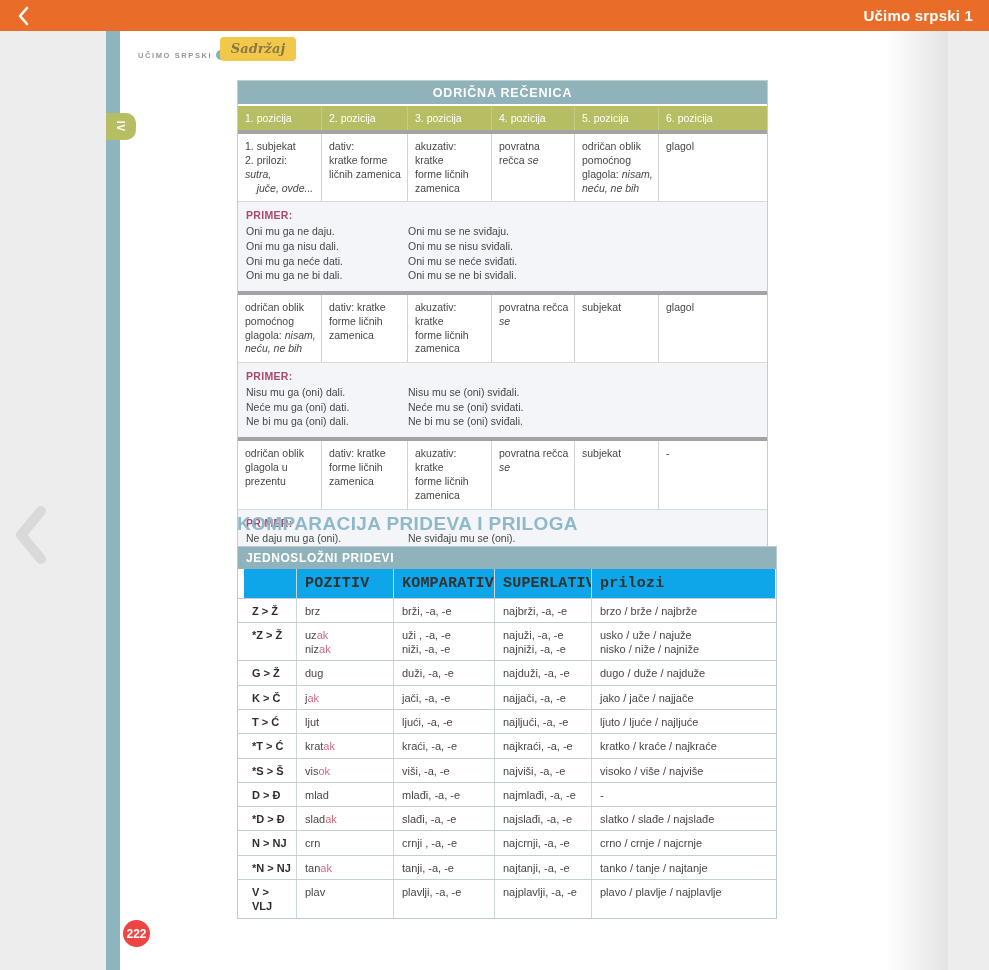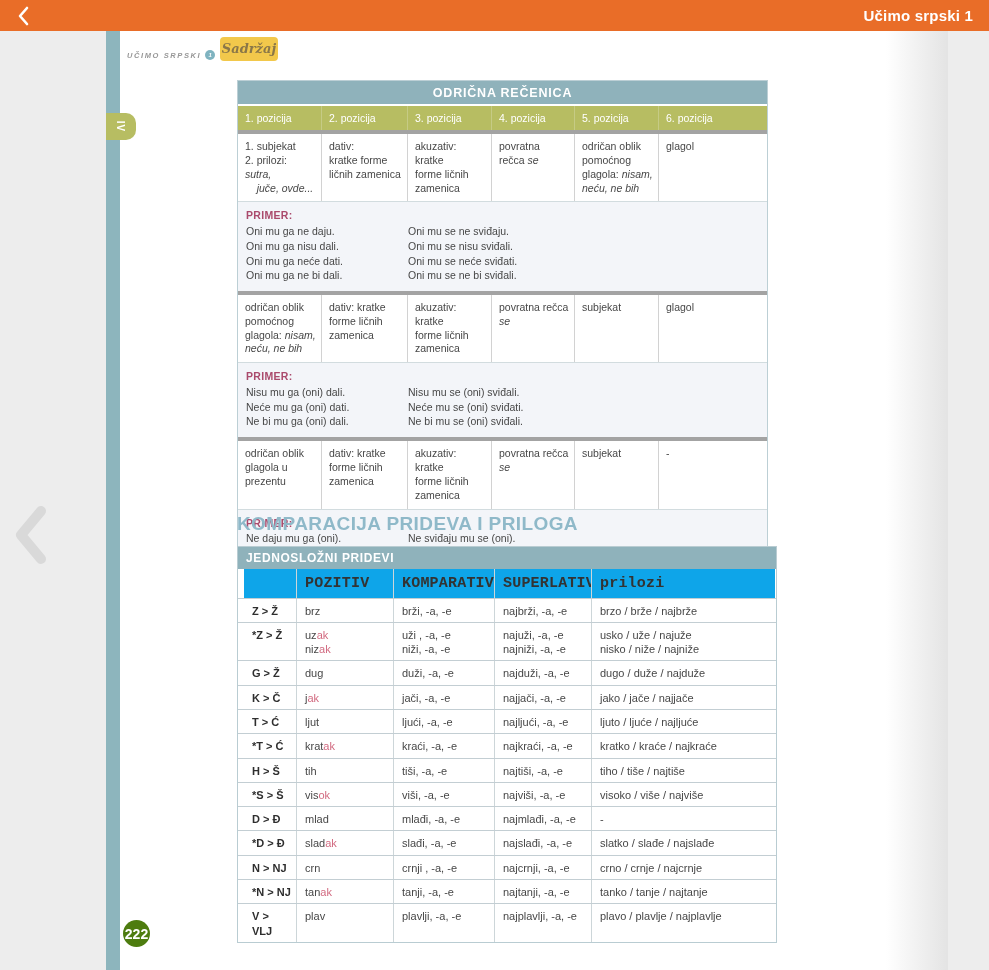--- a/index.html
+++ b/index.html
@@ -17,31 +17,31 @@
 
   
   .page { position:absolute; left:106px; top:31px; width:842px; height:939px; background:#ffffff; z-index:10; }
   .page::after { content:""; position:absolute; top:0; right:0; width:62px; height:100%;
                  background:linear-gradient(to right, rgba(255,255,255,0), rgba(205,205,205,.55)); pointer-events:none; }
   .side-strip { position:absolute; left:0; top:0; width:14px; height:100%; background:#8db5bd; }
   .iv-tab { position:absolute; left:0; top:82px; width:30px; height:27px; background:#b7bd62;
             border-radius:0 10px 10px 0; display:flex; align-items:center; justify-content:center; cursor:pointer; }
   .iv-tab span { color:#ffffff; font-size:10px; font-weight:bold; letter-spacing:1px; transform:rotate(90deg); display:block; }
 
-  .brand { position:absolute; left:21px; top:19px; display:flex; align-items:center; gap:4px;font-style:italic; }
+  .brand { position:absolute; left:32px; top:19px; display:flex; align-items:center; gap:4px; }
   .brand .brand-label { font-size:7.5px; font-weight:bold; letter-spacing:1.6px; color:#979797; }
   .brand .badge { width:10px; height:10px; border-radius:50%; background:#7fb3c0; color:#fff; font-size:6px;
                   font-weight:bold; display:flex; align-items:center; justify-content:center; }
 
-  .sadrzaj { position:absolute; left:114px; top:6px; width:58px; height:24px; background:#f2c84b; border:none;
+  .sadrzaj { position:absolute; left:114px; top:6px; width:76px; height:24px; background:#f2c84b; border:none;
              border-radius:4px; cursor:pointer; font-family:"DejaVu Serif", serif; font-style:italic; font-weight:bold;
              font-size:13px; color:#8a7748; line-height:22px; }
 
-  .pagenum { position:absolute; left:17px; top:889px; width:27px; height:27px; border-radius:50%; background:#4d7c0f;
-             color:#ffffff; font-size:14px; font-weight:bold; display:flex; align-items:center; justify-content:center; }
+  .pagenum { position:absolute; left:17px; top:889px; width:27px; height:27px; border-radius:50%; background:#ef4444;
+             color:#ffffff; font-size:12px; font-weight:bold; display:flex; align-items:center; justify-content:center; }
 
   
   .t1 { position:absolute; left:131px; top:49px; width:531px; border:1px solid #bccfd5; font-size:10.5px; color:#474747; }
   .t1-title { background:#8fb2bb; color:#ffffff; font-weight:bold; font-size:12.5px; letter-spacing:.8px;
               text-align:center; padding:5px 0 4px; border-bottom:2px solid #ffffff; }
   .t1-pos, .t1-row { display:grid; grid-template-columns:83px 86px 84px 83px 84px 109px; }
   .t1-pos .pcell { background:#b7bd62; color:#ffffff; font-weight:normal; font-size:10.5px; padding:6px 0 6px 7px;
                    border-left:1px solid #c6cb85; }
   .t1-pos .pcell:first-child { border-left:none; }
   .t1-row .cell { padding:6px 5px 6px 7px; border-left:1px solid #d2d2d2; line-height:1.32; }
@@ -228,27 +228,20 @@
           <div>ljuto / ljuće / najljuće</div>
         </div>
         <div class="t2-row">
           <div class="t2-code">*T &gt; Ć</div>
           <div><span>krat</span><span class="pk">ak</span></div>
           <div>kraći, -a, -e</div>
           <div>najkraći, -a, -e</div>
           <div>kratko / kraće / najkraće</div>
         </div>
         <div class="t2-row">
-          <div class="t2-code">H &gt; Š</div>
-          <div><span>tih</span></div>
-          <div>tiši, -a, -e</div>
-          <div>najtiši, -a, -e</div>
-          <div>tiho / tiše / najtiše</div>
-        </div>
-        <div class="t2-row">
           <div class="t2-code">*S &gt; Š</div>
           <div><span>vis</span><span class="pk">ok</span></div>
           <div>viši, -a, -e</div>
           <div>najviši, -a, -e</div>
           <div>visoko / više / najviše</div>
         </div>
         <div class="t2-row">
           <div class="t2-code">D &gt; Đ</div>
           <div><span>mlad</span></div>
           <div>mlađi, -a, -e</div>

